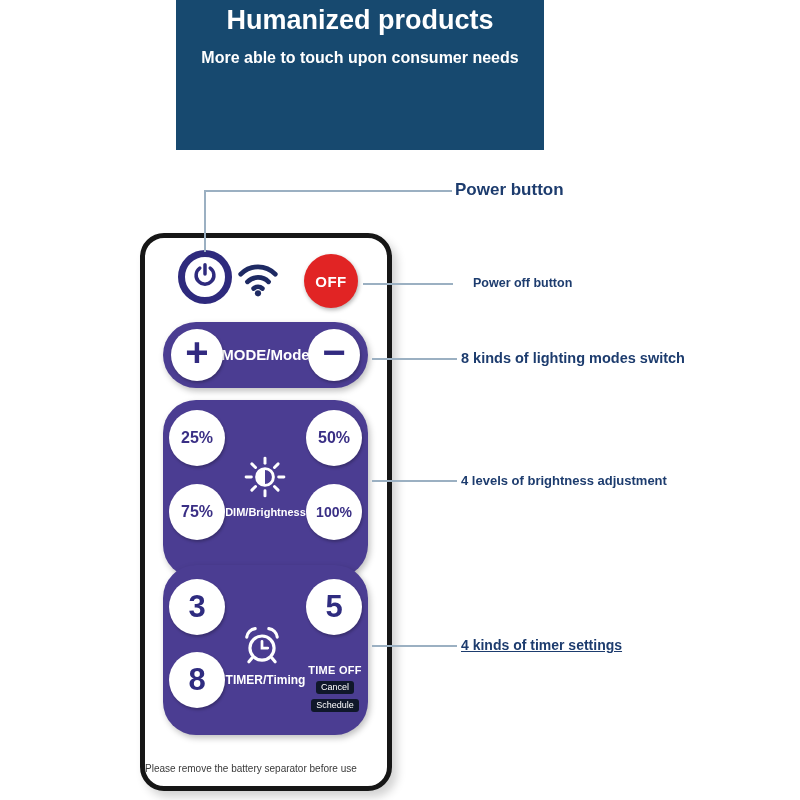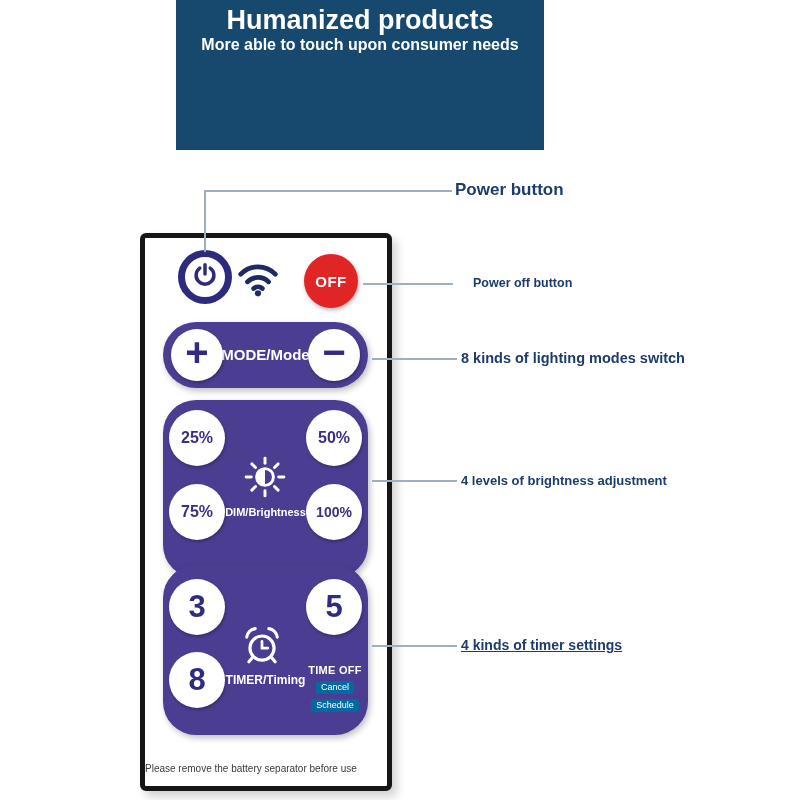--- a/index.html
+++ b/index.html
@@ -4,25 +4,25 @@
 <style>
   * { margin:0; padding:0; box-sizing:border-box; }
   html,body { width:800px; height:800px; background:#fff; font-family:"Liberation Sans",sans-serif; overflow:hidden; }
   .stage { position:relative; width:800px; height:800px; }
 
   
   .banner { position:absolute; left:176px; top:0; width:368px; height:150px;
             background:#17496f; color:#fff; text-align:center; }
   .banner .l1 { padding-top:30px; font-size:22px; font-weight:bold; letter-spacing:0.5px; }
   .banner .l2 { margin-top:5px; font-size:27px; font-weight:bold; }
-  .banner .l3 { font-size:16px; font-weight:bold; }
+  .banner .l3 { margin-top:13px; font-size:16px; font-weight:bold; }
 
   
   .remote { position:absolute; left:140px; top:233px; width:252px; height:558px;
-            background:#fff; border:5px solid #161616; border-radius:6px;
+            background:#fff; border:5px solid #161616; border-radius:24px;
             box-shadow:5px 6px 10px rgba(0,0,0,0.18); }
 
   .circle { position:absolute; border-radius:50%; background:#fff;
             display:flex; align-items:center; justify-content:center;
             box-shadow:1px 2px 3px rgba(0,0,0,0.25); }
 
   
   .power-btn { position:absolute; left:33px; top:12px; width:54px; height:54px;
                border:7px solid #2e2a7d; border-radius:50%;
                display:flex; align-items:center; justify-content:center; background:#fff; }
@@ -52,21 +52,21 @@
   .panel-caption { position:absolute; left:0; right:0; text-align:center;
                    color:#fff; font-weight:bold; z-index:3; }
   .dim-caption { top:106px; font-size:11px; }
   .timer-caption { top:108px; font-size:12px; }
 
   .sun-icon { position:absolute; left:81px; top:56px; z-index:2; }
   .clock-icon { position:absolute; left:78px; top:60px; z-index:2; }
 
   .timeoff-block { position:absolute; left:130px; top:99px; width:84px; text-align:center; z-index:3; }
   .timeoff-title { color:#fff; font-size:11px; font-weight:bold; letter-spacing:0.3px; }
-  .badge { display:inline-block; background:#0369a1; color:#fff; font-size:9px;
+  .badge { display:inline-block; background:#0f172a; color:#fff; font-size:9px;
            padding:1px 5px 2px 5px; border-radius:3px; margin-top:2px; }
 
   .warn-title { position:absolute; left:0; right:0; top:508px; text-align:center;
                 font-size:10.5px; font-weight:bold; color:#141414; }
   .warn-sub { position:absolute; left:0; right:0; top:525px; 
               font-size:10px; color:#3a3a3a; }
 
   
   .line { position:absolute; background:#9bb0c2; }
   .ann { position:absolute; color:#1d3c6e; font-weight:bold; white-space:nowrap; }

